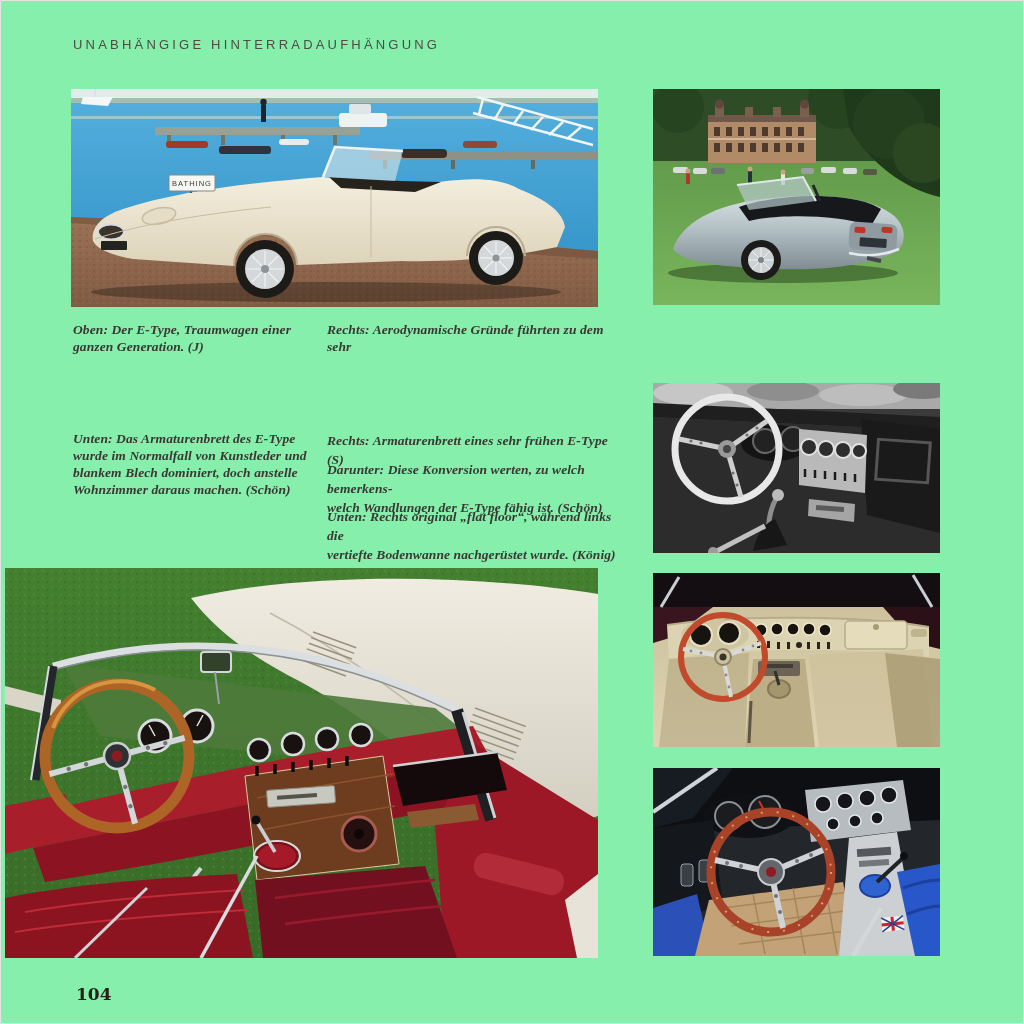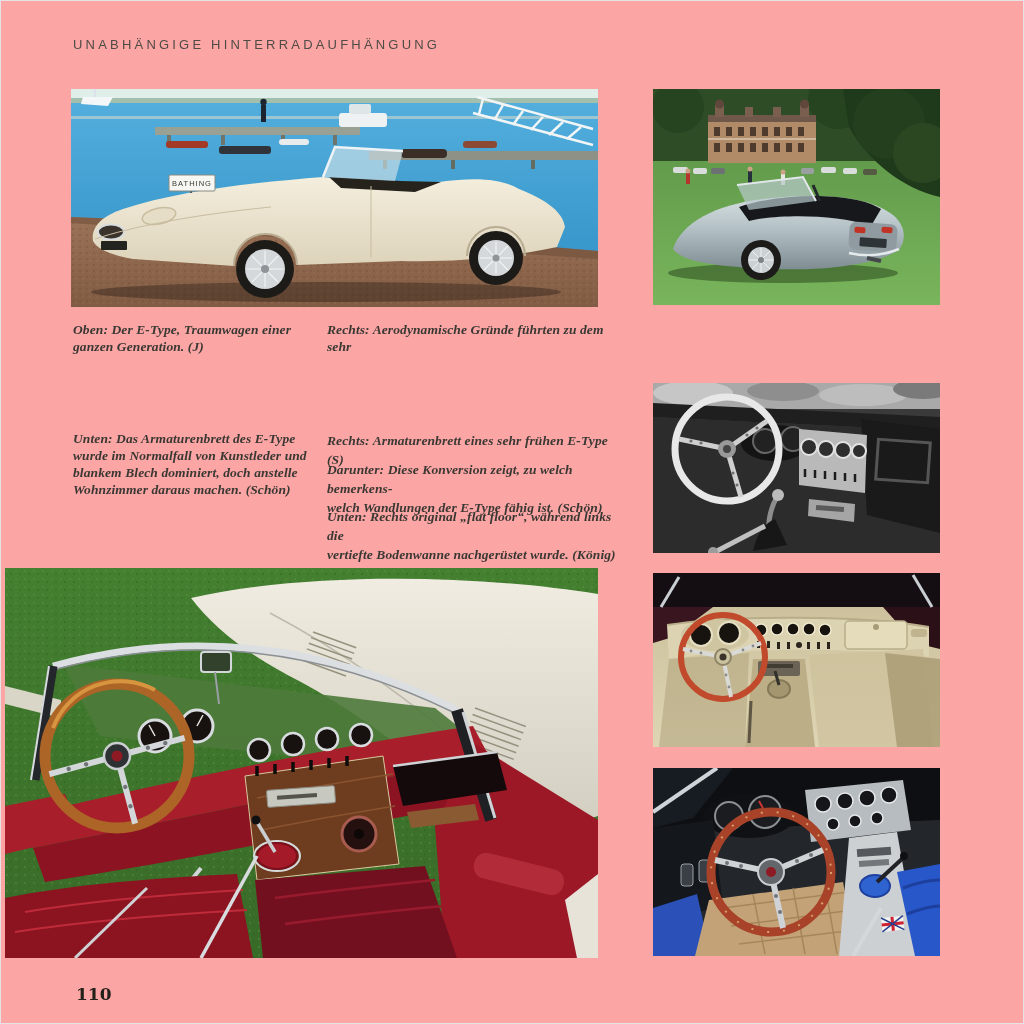--- a/index.html
+++ b/index.html
@@ -1,17 +1,17 @@
 <!DOCTYPE html>
 <html><head>
 <meta charset="utf-8">
 <style>
   html,body{margin:0;padding:0;background:#ffffff;}
   .page{
-    position:relative;width:1024px;height:1024px;background:#fca5a5;
+    position:relative;width:1024px;height:1024px;background:#86efac;
     overflow:hidden;border:1px solid #e4e4e4;box-sizing:border-box;
     font-family:"Liberation Serif", serif;
   }
   .header{
     position:absolute;left:72px;top:36px;
     font-family:"Liberation Sans", sans-serif;
     font-size:13px;letter-spacing:3.2px;color:#4f4b45;font-weight:500;
     white-space:nowrap;
   }
   .ph{position:absolute;margin:4px;padding:0;line-height:0;}
@@ -246,21 +246,21 @@
   <div class="cap" style="left:72px;top:429px;width:262px">
     <div>Unten: Das Armaturenbrett des E-Type</div>
     <div>wurde im Normalfall von Kunstleder und</div>
     <div>blankem Blech dominiert, doch anstelle</div>
     <div>Wohnzimmer daraus machen. (Schön)</div>
   </div>
   <div class="cap lg" style="left:326px;top:430px;width:300px">
     <div>Rechts: Armaturenbrett eines sehr frühen E-Type (S)</div>
   </div>
   <div class="cap lg" style="left:326px;top:459px;width:300px">
-    <div>Darunter: Diese Konversion zeigt, zu welch bemerkens-</div>
+    <div>Darunter: Diese Konversion werten, zu welch bemerkens-</div>
     <div>welch Wandlungen der E-Type fähig ist. (Schön)</div>
   </div>
   <div class="cap lg" style="left:326px;top:506px;width:300px">
     <div>Unten: Rechts original „flat floor“, während links die</div>
     <div>vertiefte Bodenwanne nachgerüstet wurde. (König)</div>
   </div>
 
   <figure class="ph" style="left:648px;top:378px;width:287px;height:170px">
     <svg width="287" height="170" viewBox="0 0 287 170">
       <rect width="287" height="170" fill="#3a3a3a"></rect>
@@ -600,15 +600,15 @@
         <circle cx="144" cy="188" r="2.2"></circle>
           <circle cx="162" cy="188" r="2.2"></circle>
         <circle cx="112" cy="220" r="2.2"></circle>
           <circle cx="112" cy="240" r="2.2"></circle>
       </g>
       <circle cx="112" cy="188" r="13" fill="#2e3134" stroke="#caced1" stroke-width="2.5"></circle>
       <circle cx="112" cy="188" r="5.5" fill="#8e1b24"></circle>
     </svg>
   </figure>
 
-  <div class="pagenum">110</div>
+  <div class="pagenum">104</div>
 
 </div>
 
 </body></html>

